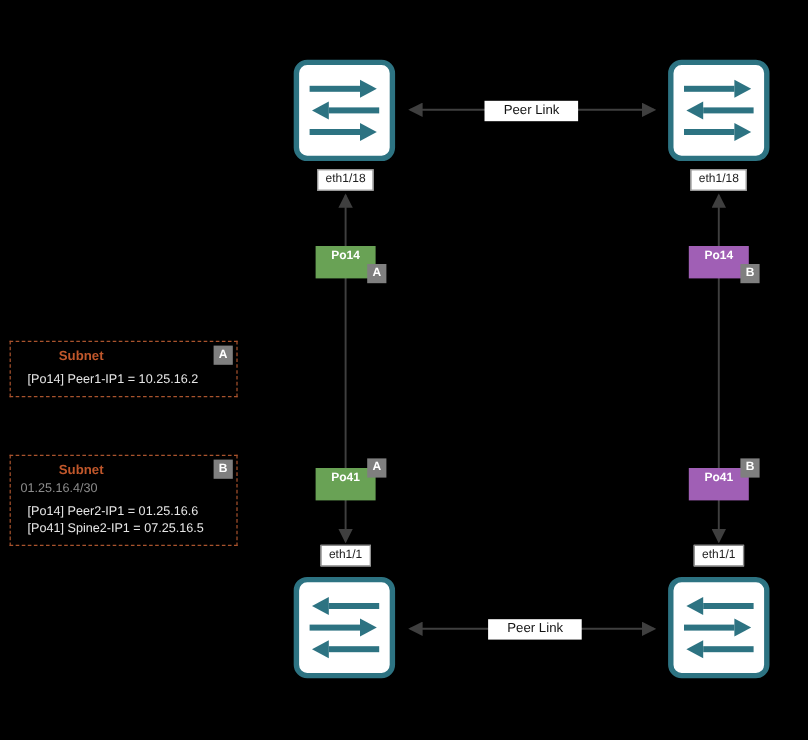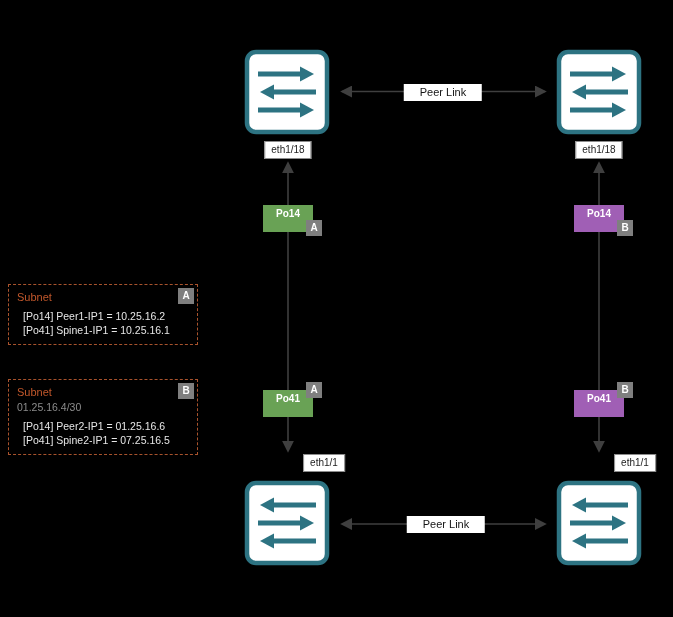--- a/index.html
+++ b/index.html
@@ -38,21 +38,21 @@
   .ethlabel{
     position:absolute;transform:translateX(-50%);
     background:var(--label-bg);color:#222;
     border:1px solid #8c8c8c;
     font-size:10px;line-height:12px;padding:2px 6px;
     white-space:nowrap;
   }
   .col-left{left:288px;}
   .col-right{left:599px;}
   .eth-top{top:141px;}
-  .eth-bottom{top:454px;margin-left:36px;}
+  .eth-bottom{top:454px;}
 
   .pobox{
     position:absolute;transform:translateX(-50%);
     width:50px;height:27px;line-height:17px;text-align:center;
     color:#fff;font-size:10px;font-weight:bold;
   }
   .pobox.green{background:var(--green);}
   .pobox.purple{background:var(--purple);}
   .po-top{top:205px;}
   .po-bottom{top:390px;}
@@ -68,21 +68,21 @@
   .badge-b2{left:617px;top:382px;}
 
   .legend{
     position:absolute;left:8px;width:190px;
     border:1.5px dashed var(--legend-border);
     padding:5px 8px 7px 8px;box-sizing:border-box;
     background:transparent;
   }
   .legend-a{top:284px;}
   .legend-b{top:379px;}
-  .legend-title{color:var(--legend-title);font-weight:normal;font-size:11px;line-height:14px;}
+  .legend-title{color:var(--legend-title);font-weight:bold;font-size:11px;line-height:14px;margin-left:32px;}
   .legend-cidr{color:#8c8c8c;font-size:10.5px;line-height:14px;margin-top:1px;}
   .legend-line{color:#e6e6e6;font-size:10.5px;line-height:14px;margin-left:6px;}
   .legend-line.first{margin-top:5px;}
   .legend-badge{
     position:absolute;top:3px;right:3px;width:16px;height:16px;
     background:var(--badge-gray);color:#fff;
     font-size:10px;font-weight:bold;text-align:center;line-height:16px;
   }
 </style>
 </head>
@@ -165,21 +165,20 @@
 
   <div class="badge badge-a1">A</div>
   <div class="badge badge-a2">A</div>
   <div class="badge badge-b1">B</div>
   <div class="badge badge-b2">B</div>
 
   <div class="legend legend-a">
     <div class="legend-badge">A</div>
     <div class="legend-title">Subnet</div>
     <div class="legend-line first">[Po14] Peer1-IP1 = 10.25.16.2</div>
-    <div class="legend-line">[Po41] Spine1-IP1 = 10.25.16.1</div>
   </div>
 
   <div class="legend legend-b">
     <div class="legend-badge">B</div>
     <div class="legend-title">Subnet</div>
     <div class="legend-cidr">01.25.16.4/30</div>
     <div class="legend-line first">[Po14] Peer2-IP1 = 01.25.16.6</div>
     <div class="legend-line">[Po41] Spine2-IP1 = 07.25.16.5</div>
   </div>
 

